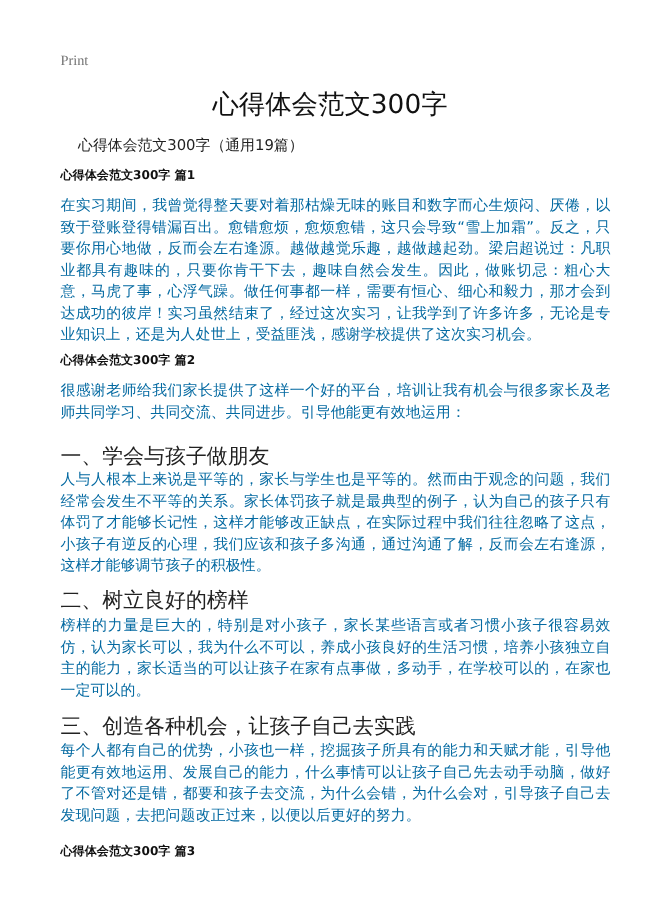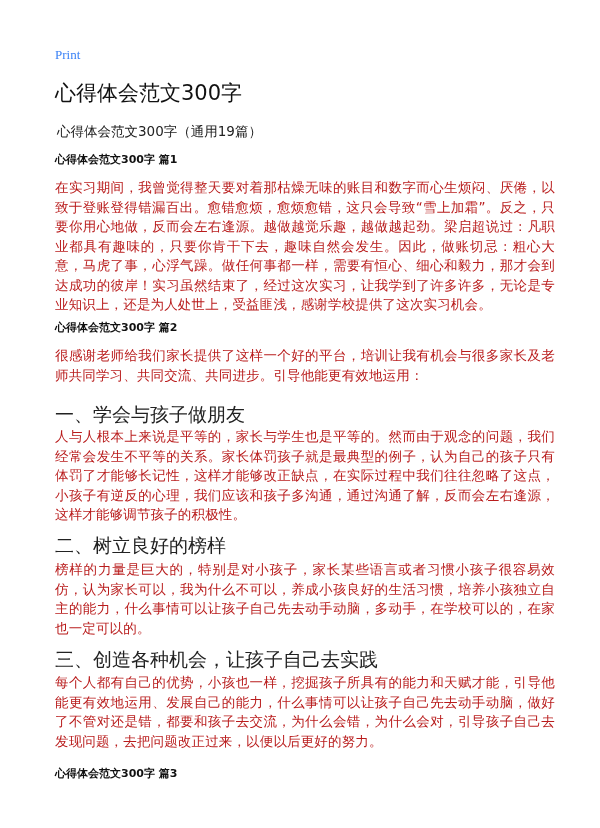--- a/index.html
+++ b/index.html
@@ -3,35 +3,35 @@
   <meta charset="utf-8">
   <style>
     html, body { margin: 0; padding: 0; background: #ffffff; }
     body {
       width: 600px; height: 828px; overflow: hidden; position: relative;
       font-family: "DejaVu Sans", sans-serif; color: #111;
     }
     .page { position: absolute; left: 55px; top: 0; width: 505px; }
     .print {
       position: absolute; top: 47px; left: 0;
-      font-family: "Liberation Serif", serif; font-size: 13px; color: #3b82f6; text-align: center;
+      font-family: "Liberation Serif", serif; font-size: 13px; color: #737373; text-align: center;
     }
     .title {
-      position: absolute; top: 79px; left: 0; width: 490px; 
-      font-size: 21px; color: #111; letter-spacing: 0px;
+      position: absolute; top: 79px; left: 0; width: 490px; text-align: center;
+      font-size: 24px; color: #111; letter-spacing: 0px;
     }
     .subtitle {
-      position: absolute; top: 123px; left: 2px; font-size: 13.5px; color: #222;
+      position: absolute; top: 123px; left: 16px; font-size: 13.5px; color: #222;
     }
     .h {
       position: absolute; left: 0; font-size: 11px; font-weight: bold; color: #111;
     }
     .p {
       position: absolute; left: 0; width: 500px; font-size: 13.5px; line-height: 19.5px;
-      color: #b91c1c; text-align: justify; letter-spacing: 0.15px;
+      color: #0369a1; text-align: justify; letter-spacing: 0.15px;
     }
     .sec { position: absolute; left: 0; font-size: 19px; color: #222; }
   </style>
 </head>
 <body>
 
 <div class="page">
   <div class="print">Print</div>
   <div class="title">心得体会范文300字</div>
   <div class="subtitle">心得体会范文300字（通用19篇）</div>
@@ -39,19 +39,19 @@
   <div class="h" style="top:152px">心得体会范文300字 篇1</div>
   <div class="p" style="top:178px">在实习期间，我曾觉得整天要对着那枯燥无味的账目和数字而心生烦闷、厌倦，以致于登账登得错漏百出。愈错愈烦，愈烦愈错，这只会导致“雪上加霜”。反之，只要你用心地做，反而会左右逢源。越做越觉乐趣，越做越起劲。梁启超说过：凡职业都具有趣味的，只要你肯干下去，趣味自然会发生。因此，做账切忌：粗心大意，马虎了事，心浮气躁。做任何事都一样，需要有恒心、细心和毅力，那才会到达成功的彼岸！实习虽然结束了，经过这次实习，让我学到了许多许多，无论是专业知识上，还是为人处世上，受益匪浅，感谢学校提供了这次实习机会。</div>
 
   <div class="h" style="top:320px">心得体会范文300字 篇2</div>
   <div class="p" style="top:346px">很感谢老师给我们家长提供了这样一个好的平台，培训让我有机会与很多家长及老师共同学习、共同交流、共同进步。引导他能更有效地运用：</div>
 
   <div class="sec" style="top:402px">一、学会与孩子做朋友</div>
   <div class="p" style="top:427px">人与人根本上来说是平等的，家长与学生也是平等的。然而由于观念的问题，我们经常会发生不平等的关系。家长体罚孩子就是最典型的例子，认为自己的孩子只有体罚了才能够长记性，这样才能够改正缺点，在实际过程中我们往往忽略了这点，小孩子有逆反的心理，我们应该和孩子多沟通，通过沟通了解，反而会左右逢源，这样才能够调节孩子的积极性。</div>
 
   <div class="sec" style="top:533px">二、树立良好的榜样</div>
-  <div class="p" style="top:560px">榜样的力量是巨大的，特别是对小孩子，家长某些语言或者习惯小孩子很容易效仿，认为家长可以，我为什么不可以，养成小孩良好的生活习惯，培养小孩独立自主的能力，什么事情可以让孩子自己先去动手动脑，多动手，在学校可以的，在家也一定可以的。</div>
+  <div class="p" style="top:560px">榜样的力量是巨大的，特别是对小孩子，家长某些语言或者习惯小孩子很容易效仿，认为家长可以，我为什么不可以，养成小孩良好的生活习惯，培养小孩独立自主的能力，家长适当的可以让孩子在家有点事做，多动手，在学校可以的，在家也一定可以的。</div>
 
   <div class="sec" style="top:647px">三、创造各种机会，让孩子自己去实践</div>
   <div class="p" style="top:673px">每个人都有自己的优势，小孩也一样，挖掘孩子所具有的能力和天赋才能，引导他能更有效地运用、发展自己的能力，什么事情可以让孩子自己先去动手动脑，做好了不管对还是错，都要和孩子去交流，为什么会错，为什么会对，引导孩子自己去发现问题，去把问题改正过来，以便以后更好的努力。</div>
 
   <div class="h" style="top:766px">心得体会范文300字 篇3</div>
 </div>
 
 </body></html>

